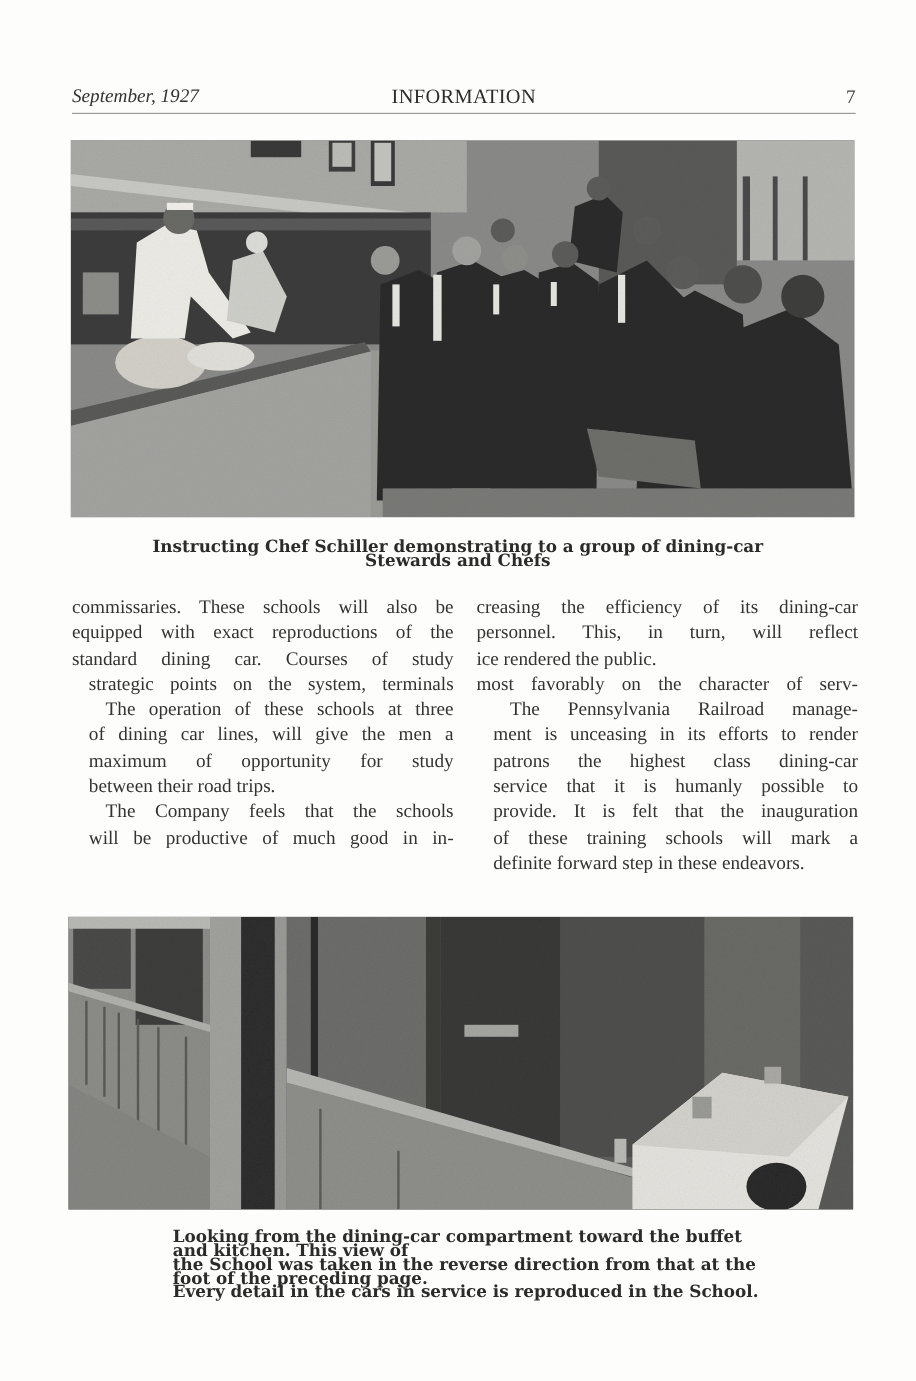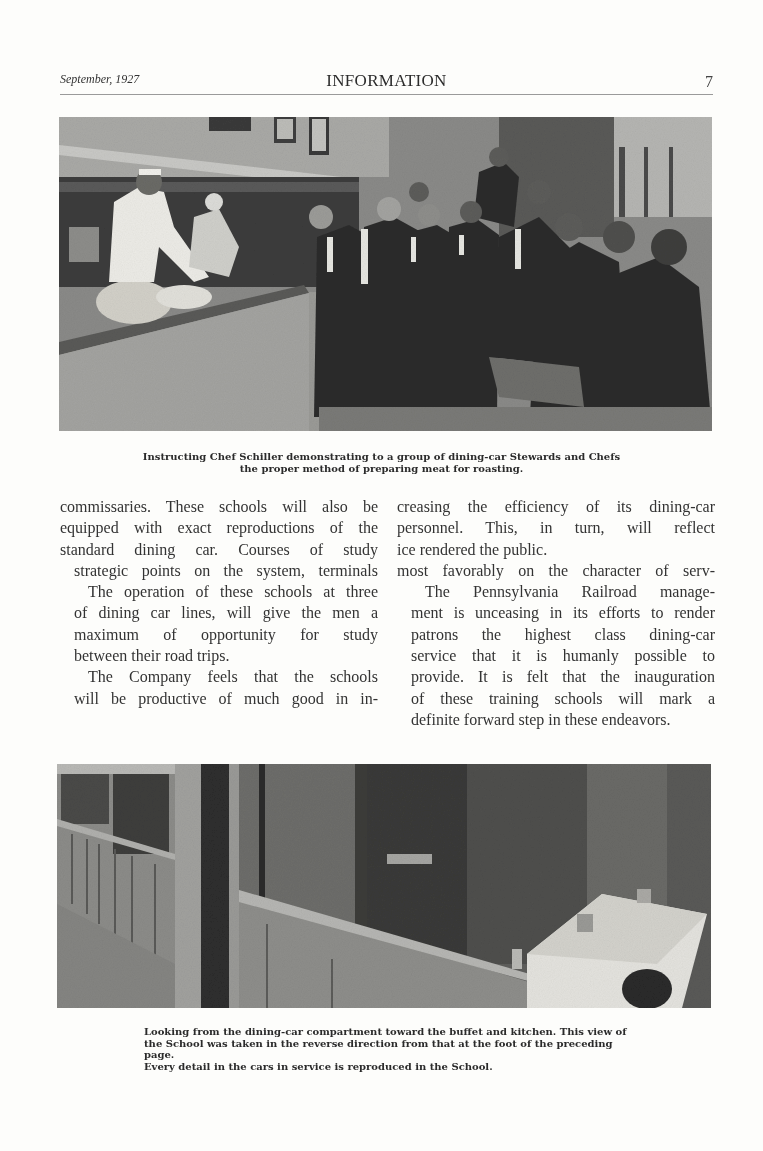--- a/index.html
+++ b/index.html
@@ -11,40 +11,40 @@
       font-family: "DejaVu Serif", "Liberation Serif", serif;
       color: #2a2a2a;
     }
     .header {
       position: absolute; left: 60px; top: 70px; width: 653px; height: 24px;
       border-bottom: 1px solid #9a9a9a;
     }
     .header .date {
       position: absolute; left: 0; top: 2px;
       font-family: "Liberation Serif", serif; font-style: italic;
-      font-size: 12px; color: #333;
+      font-size: 16px; color: #333;
     }
     .header .title {
       position: absolute; left: 0; right: 0; top: 1px; text-align: center;
       font-family: "Liberation Serif", serif; font-size: 17px; letter-spacing: 0.3px; color: #2c2c2c;
     }
     .header .pagenum {
       position: absolute; right: 0; top: 3px;
       font-family: "Liberation Serif", serif; font-size: 16px; color: #444;
     }
 
     .photo { position: absolute; overflow: hidden; background: #6e6e6e; }
     .photo svg { display: block; width: 100%; height: 100%; }
     #photo1 { left: 59px; top: 117px; width: 653px; height: 314px; }
     #photo2 { left: 57px; top: 764px; width: 654px; height: 244px; }
 
     .caption {
       position: absolute; text-align: center;
       font-family: "DejaVu Serif", serif; font-weight: bold;
-      font-size: 10px; line-height: 11.5px; color: #2b2b2b;
+      font-size: 14px; line-height: 11.5px; color: #2b2b2b;
     }
     #caption1 { left: 100px; top: 451px; width: 563px; }
     #caption2 { left: 144px; top: 1026px; width: 500px; text-align: left; }
 
     .col {
       position: absolute; top: 496px; width: 318px;
       font-family: "Liberation Serif", serif; font-size: 16px; line-height: 21.3px;
       color: #333; text-align: justify;
     }
     .col p { margin: 0; text-indent: 14px; }
@@ -144,21 +144,20 @@
 
     <path d="M430,240 L520,250 L525,290 L440,280 Z" fill="#6e6e6b"></path>
 
     <rect x="260" y="290" width="393" height="24" fill="#7a7a77"></rect>
     </g>
   </svg>
 </div>
 
 <div class="caption" id="caption1">
   <div>Instructing Chef Schiller demonstrating to a group of dining-car Stewards and Chefs</div>
-  <div>the proper method of preparing meat for roasting.</div>
 </div>
 
 <div class="col" id="col-left">
   <p class="cont">
     <span class="line">commissaries.  These schools will also be</span>
     <span class="line">equipped with exact reproductions of the</span>
     <span class="line">standard dining car.  Courses of study</span>
   </p>
   <p>
     <span class="line">strategic points on the system, terminals</span>

